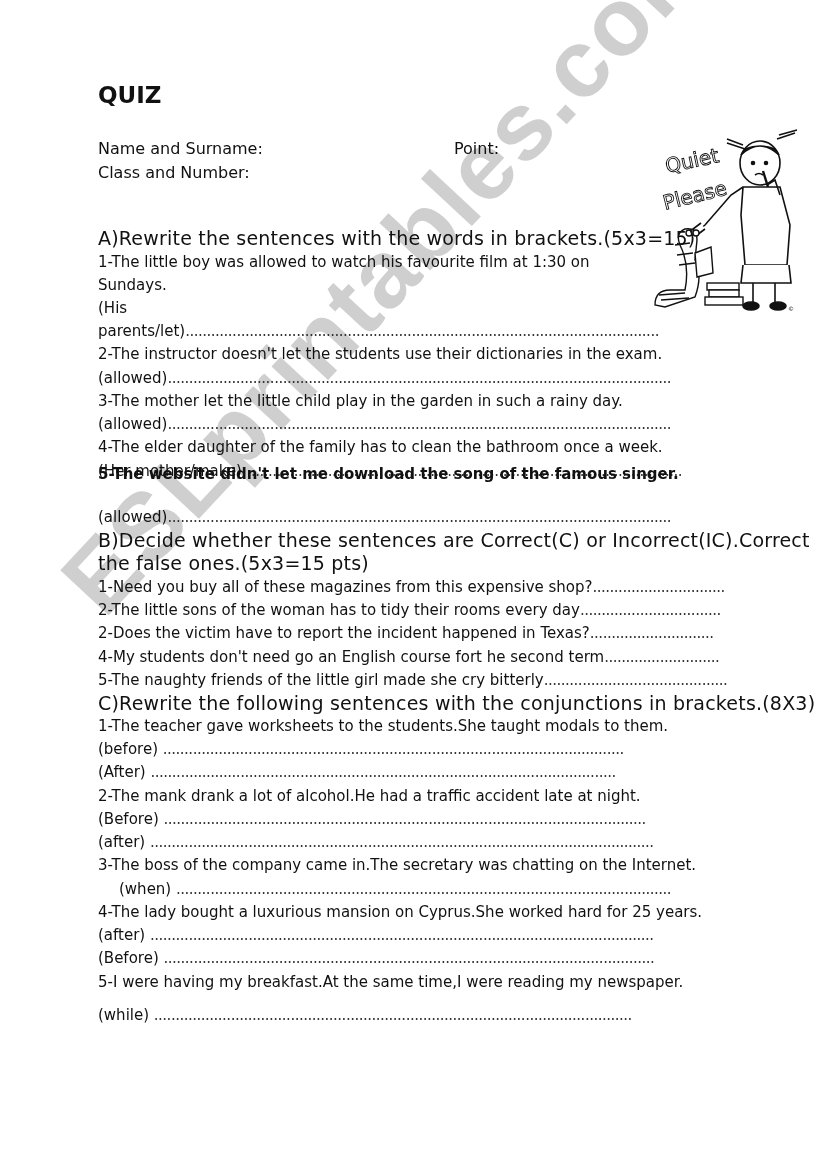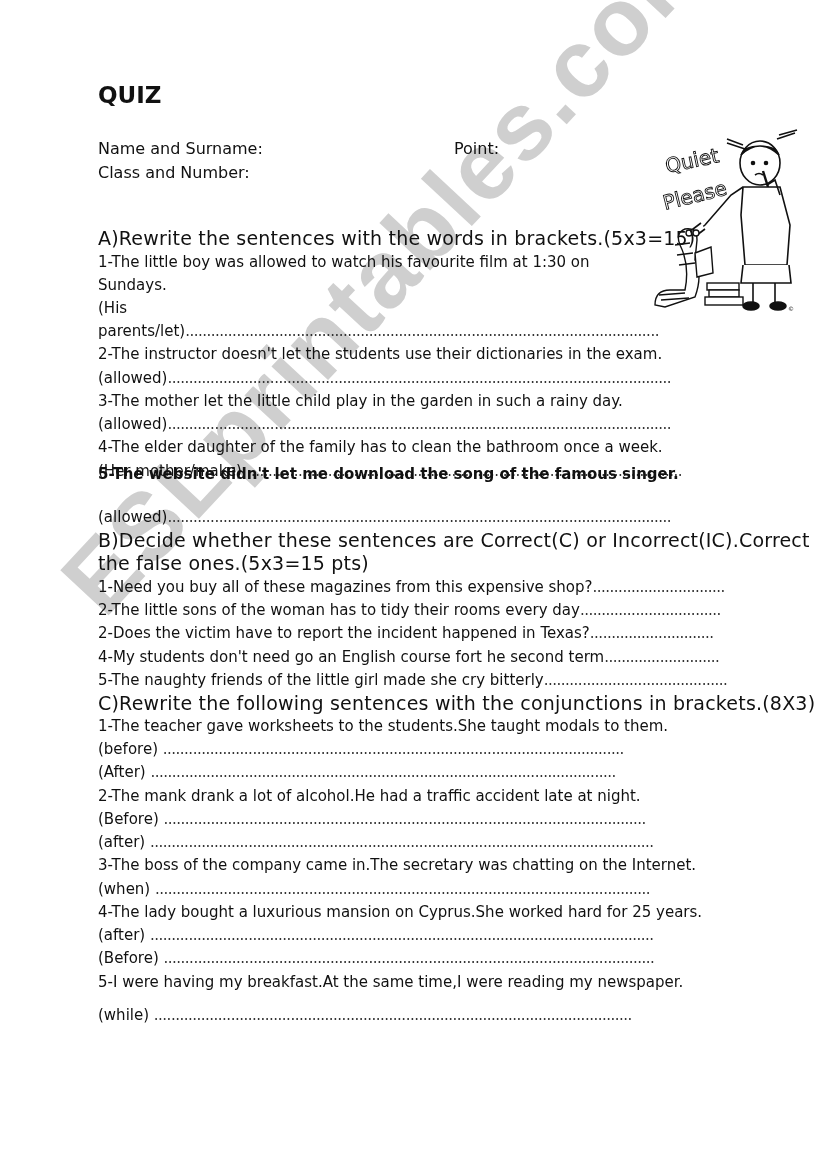--- a/index.html
+++ b/index.html
@@ -102,21 +102,21 @@
 
     <div class="line" style="top:716px;">1-The teacher gave worksheets to the students.She taught modals to them.</div>
     <div class="line" style="top:739px;"><span>(before) </span><span class="dots">............................................................................................................</span></div>
     <div class="line" style="top:762px;"><span>(After) </span><span class="dots">.............................................................................................................</span></div>
 
     <div class="line" style="top:786px;">2-The mank drank a lot of alcohol.He had a traffic accident late at night.</div>
     <div class="line" style="top:809px;"><span>(Before) </span><span class="dots">.................................................................................................................</span></div>
     <div class="line" style="top:832px;"><span>(after) </span><span class="dots">......................................................................................................................</span></div>
 
     <div class="line" style="top:855px;">3-The boss of the company came in.The secretary was chatting on the Internet.</div>
-    <div class="line" style="top:879px;"><span>(when) </span><span class="dots">....................................................................................................................</span></div>
+    <div class="line" style="top:879px;margin-left:21px;"><span>(when) </span><span class="dots">....................................................................................................................</span></div>
 
     <div class="line" style="top:902px;">4-The lady bought a luxurious mansion on Cyprus.She worked hard for 25 years.</div>
     <div class="line" style="top:925px;"><span>(after) </span><span class="dots">......................................................................................................................</span></div>
     <div class="line" style="top:948px;"><span>(Before) </span><span class="dots">...................................................................................................................</span></div>
 
     <div class="line" style="top:972px;">5-I were having my breakfast.At the same time,I were  reading my newspaper.</div>
     <div class="line" style="top:995px;margin-top:10px;"><span>(while) </span><span class="dots">................................................................................................................</span></div>
   </div>
 </div>
 

